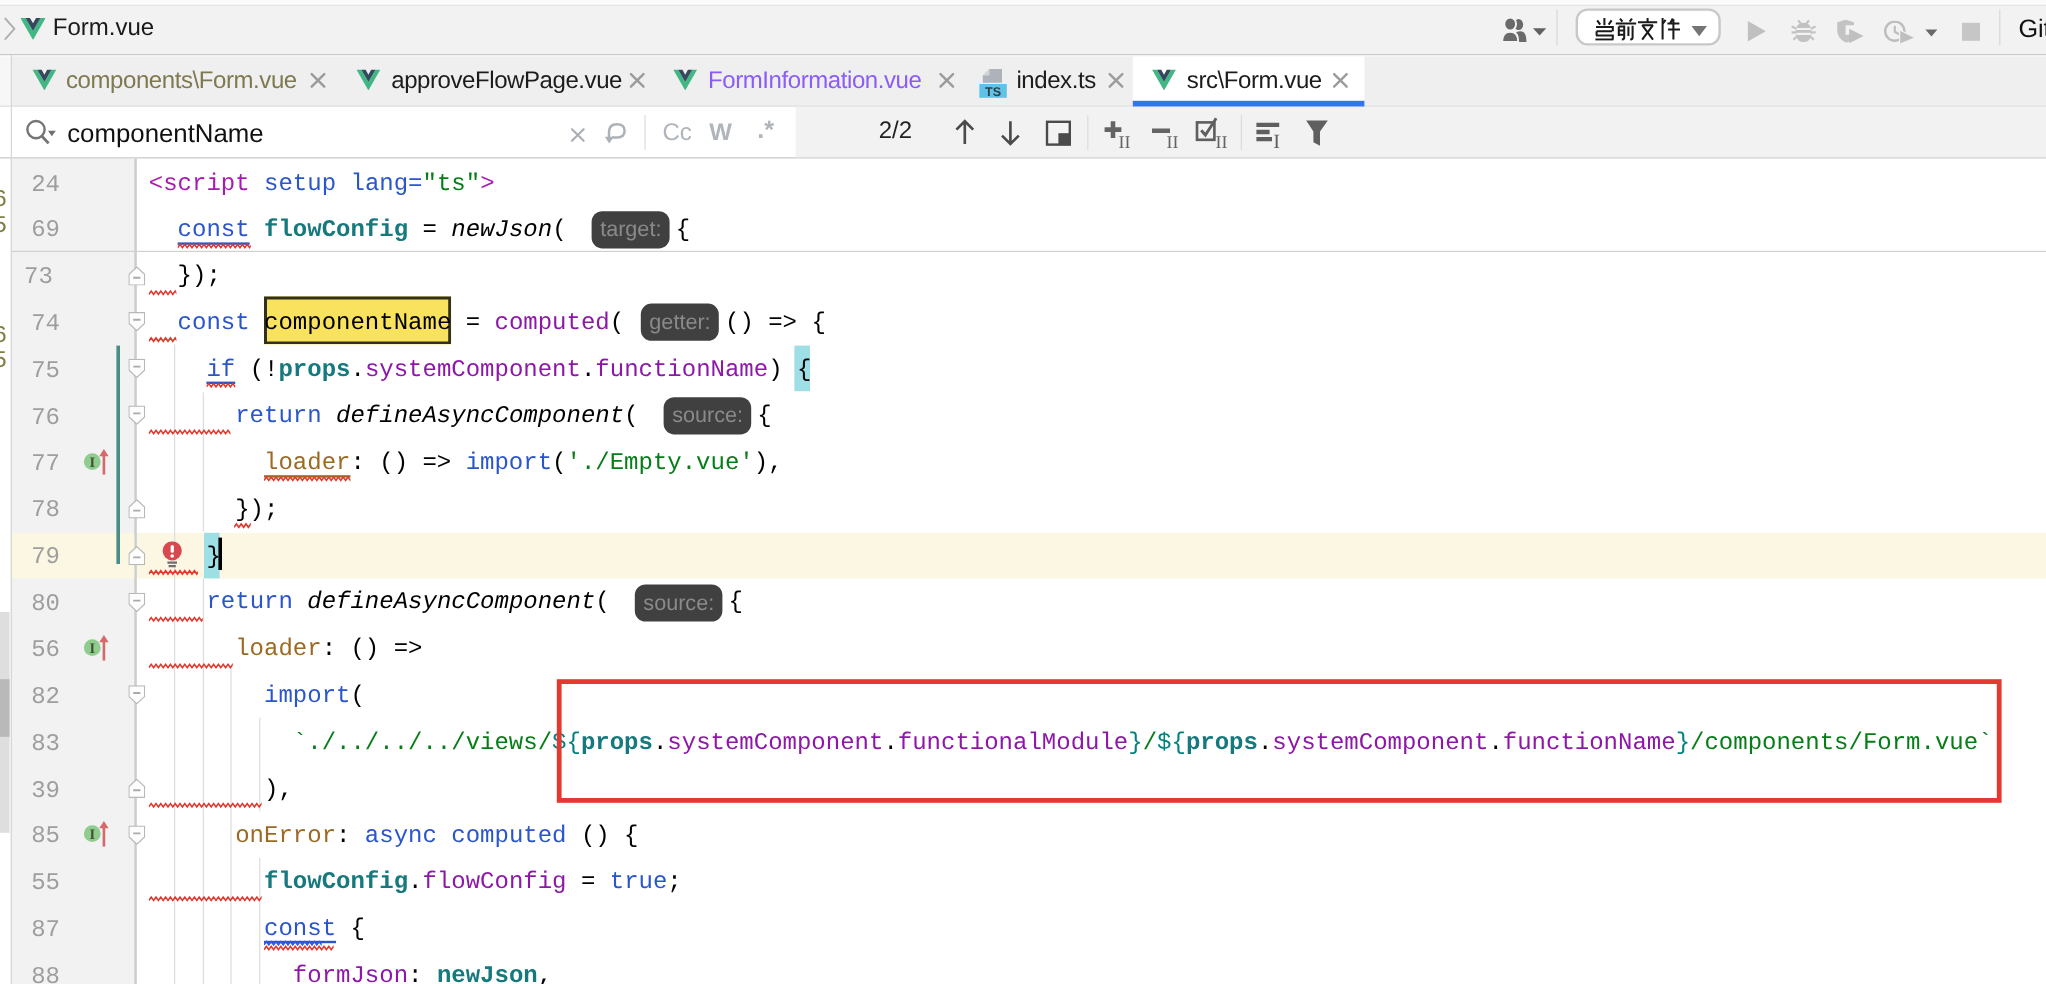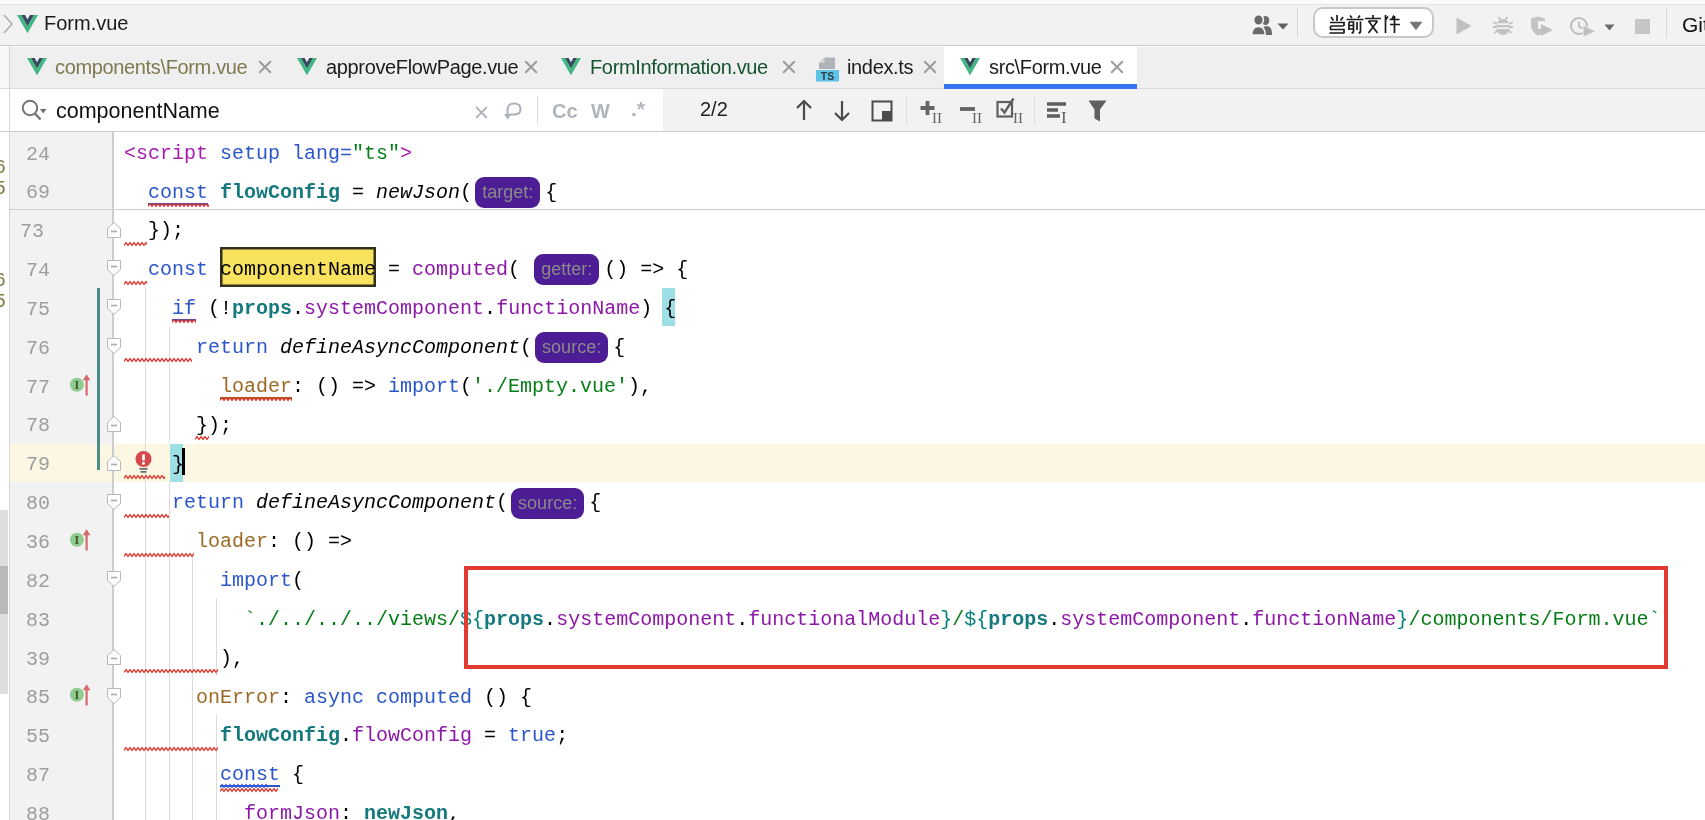--- a/index.html
+++ b/index.html
@@ -7,21 +7,21 @@
 .mono { font-family:"Liberation Mono", monospace; font-size:20px; line-height:38.85px; white-space:pre; }
 .kw  { color:#2a56c9; }
 .tag { color:#a71cb0; }
 .str { color:#077d17; }
 .id  { color:#15797d;font-weight:bold; }
 .fld { color:#8d18a8; }
 .fn  { font-style:italic; color:#000; }
 .obj { color:#9c6a24; }
 .tpl { color:#00827d; }
 .chip { display:inline-block; font-family:"Liberation Sans",sans-serif; font-size:18px; color:#8a8a8a;
-        background:#4c1d95; border-radius:9px; padding:0 7px; line-height:31px; vertical-align:middle; margin:0 5px 0 3px; }
+        background:#404040; border-radius:9px; padding:0 7px; line-height:31px; vertical-align:middle; margin:0 5px 0 21px; }
 .ln { position:absolute; font-family:"Liberation Mono",monospace; font-size:20px; color:#9e9e9e; width:40px; text-align:right; }
 </style></head><body>
 <div class="abs" style="left:0;top:132px;width:1705px;height:688px;background:#fff"></div>
 <div class="abs" style="left:10px;top:132px;width:103px;height:688px;background:#f2f2f2;border-right:1px solid #e3e3e3"></div>
 <div class="abs" style="left:10px;top:443.8px;width:1695px;height:38.2px;background:#fbf7e3"></div>
 <div class="abs" style="left:112px;top:132px;width:1.5px;height:688px;background:#cdcdcd"></div>
 <div class="abs" style="left:0;top:510px;width:8px;height:184px;background:#dedede"></div>
 <div class="abs" style="left:0;top:566px;width:8px;height:48px;background:#b9b9b9"></div>
 <div class="abs mono" style="left:-6px;top:156px;line-height:24px;color:#7f7f45">6</div>
 <div class="abs mono" style="left:-6px;top:177px;line-height:24px;color:#7f7f45">5</div>
@@ -40,21 +40,21 @@
 <div class="ln" style="left:10px;top:142.5px">24</div>
 <div class="ln" style="left:10px;top:181.3px">69</div>
 <div class="ln" style="left:4px;top:220.2px">73</div>
 <div class="ln" style="left:10px;top:259.1px">74</div>
 <div class="ln" style="left:10px;top:297.9px">75</div>
 <div class="ln" style="left:10px;top:336.8px">76</div>
 <div class="ln" style="left:10px;top:375.6px">77</div>
 <div class="ln" style="left:10px;top:414.4px">78</div>
 <div class="ln" style="left:10px;top:453.3px">79</div>
 <div class="ln" style="left:10px;top:492.2px">80</div>
-<div class="ln" style="left:10px;top:531.0px">36</div>
+<div class="ln" style="left:10px;top:531.0px">56</div>
 <div class="ln" style="left:10px;top:569.9px">82</div>
 <div class="ln" style="left:10px;top:608.7px">83</div>
 <div class="ln" style="left:10px;top:647.5px">39</div>
 <div class="ln" style="left:10px;top:686.4px">85</div>
 <div class="ln" style="left:10px;top:725.2px">55</div>
 <div class="ln" style="left:10px;top:764.1px">87</div>
 <div class="ln" style="left:10px;top:803.0px">88</div>
 <svg class="abs" style="left:106.5px;top:221.6px" width="14" height="16" viewBox="0 0 14 16">
     <polygon points="7,0.5 13.5,6.5 13.5,15.5 0.5,15.5 0.5,6.5" fill="#fdfdfd" stroke="#b8b8b8" stroke-width="1"></polygon>
     <path d="M4,9.5 L10,9.5" stroke="#aaaaaa" stroke-width="1.6"></path>
@@ -269,21 +269,21 @@
     <polygon points="20,0 38,0 50,21 62,0 80,0 50,52" fill="#35495e"></polygon>
   </svg>
 <div class="abs" style="left:326px;font-size:20px;color:#1c1c1c;top:56px;letter-spacing:-0.35px">approveFlowPage.vue</div>
 <svg class="abs" style="left:524px;top:60px" width="14" height="14" viewBox="0 0 12 12">
     <path d="M1.5,1.5 L10.5,10.5 M10.5,1.5 L1.5,10.5" stroke="#9b9b9b" stroke-width="1.7" stroke-linecap="round"></path>
   </svg>
 <svg class="abs" style="left:561px;top:58px" width="20" height="17.4" viewBox="0 0 100 87">
     <polygon points="0,0 20,0 50,52 80,0 100,0 50,87" fill="#41b883"></polygon>
     <polygon points="20,0 38,0 50,21 62,0 80,0 50,52" fill="#35495e"></polygon>
   </svg>
-<div class="abs" style="left:590px;font-size:20px;color:#14532d;top:56px;letter-spacing:-0.35px">FormInformation.vue</div>
+<div class="abs" style="left:590px;font-size:20px;color:#8b5cf6;top:56px;letter-spacing:-0.35px">FormInformation.vue</div>
 <svg class="abs" style="left:782px;top:60px" width="14" height="14" viewBox="0 0 12 12">
     <path d="M1.5,1.5 L10.5,10.5 M10.5,1.5 L1.5,10.5" stroke="#9b9b9b" stroke-width="1.7" stroke-linecap="round"></path>
   </svg>
 <svg class="abs" style="left:816px;top:56px" width="24" height="27" viewBox="0 0 24 27">
     <polygon points="8.5,1.5 19,1.5 19,13 3,13 3,7" fill="#adb3b8"></polygon>
     <polygon points="3,7 8.5,1.5 8.5,7" fill="#d2d6d9"></polygon>
     <rect x="0" y="14" width="23" height="11.5" fill="#5fc2e7"></rect>
     <text x="11.5" y="23.6" font-family="Liberation Sans" font-size="10.5" font-weight="bold" fill="#2d4048" text-anchor="middle">TS</text>
   </svg>
 <div class="abs" style="left:847px;font-size:20px;color:#1c1c1c;top:56px;letter-spacing:-0.35px">index.ts</div>
@@ -307,24 +307,24 @@
   </svg>
 <div class="abs" style="left:56px;top:98.5px;font-size:21.5px;color:#111">componentName</div>
 <svg class="abs" style="left:475px;top:106px" width="13" height="13" viewBox="0 0 12 12">
     <path d="M1.5,1.5 L10.5,10.5 M10.5,1.5 L1.5,10.5" stroke="#a9aeb4" stroke-width="1.6" stroke-linecap="round"></path>
   </svg>
 <svg class="abs" style="left:503px;top:100px" width="22" height="22" viewBox="0 0 22 22">
 <path d="M4.5,15.5 L4.5,10 Q4.5,3.5 11,3.5 Q17.5,3.5 17.5,9 Q17.5,14.5 11.5,14.5 L7,14.5" fill="none" stroke="#adb2b8" stroke-width="2.1"></path>
 <polygon points="1,14 8.5,14 4.7,19.5" fill="#adb2b8"></polygon>
   </svg>
 <div class="abs" style="left:537px;top:96px;width:1px;height:29px;background:#dcdcdc"></div>
-<div class="abs" style="left:552px;top:100px;font-size:20px;font-weight:bold;color:#afb5bb">Cc</div>
+<div class="abs" style="left:552px;top:100px;font-size:20px;font-weight:normal;color:#afb5bb">Cc</div>
 <div class="abs" style="left:591px;top:100px;font-size:20px;font-weight:bold;color:#afb5bb">W</div>
 <div class="abs" style="left:631px;top:97px;font-size:21px;color:#afb5bb;font-weight:bold">.*</div>
-<div class="abs" style="left:700px;top:98px;width:60px;text-align:left;font-size:20px;color:#222">2/2</div>
+<div class="abs" style="left:700px;top:98px;width:60px;text-align:right;font-size:20px;color:#222">2/2</div>
 <svg class="abs" style="left:795px;top:99px" width="18" height="23" viewBox="0 0 18 23">
     <path d="M9,21 L9,2 M2,9 L9,2 L16,9" stroke="#4a4a4a" stroke-width="2.2" fill="none"></path>
   </svg>
 <svg class="abs" style="left:833px;top:99px" width="18" height="23" viewBox="0 0 18 23">
     <path d="M9,2 L9,21 M2,14 L9,21 L16,14" stroke="#4a4a4a" stroke-width="2.2" fill="none"></path>
   </svg>
 <svg class="abs" style="left:871px;top:100px" width="23" height="22" viewBox="0 0 23 22">
 <rect x="1.5" y="1.5" width="19" height="19" fill="none" stroke="#4a4a4a" stroke-width="2"></rect>
 <rect x="11" y="11" width="10" height="10" fill="#4a4a4a"></rect>
   </svg>

